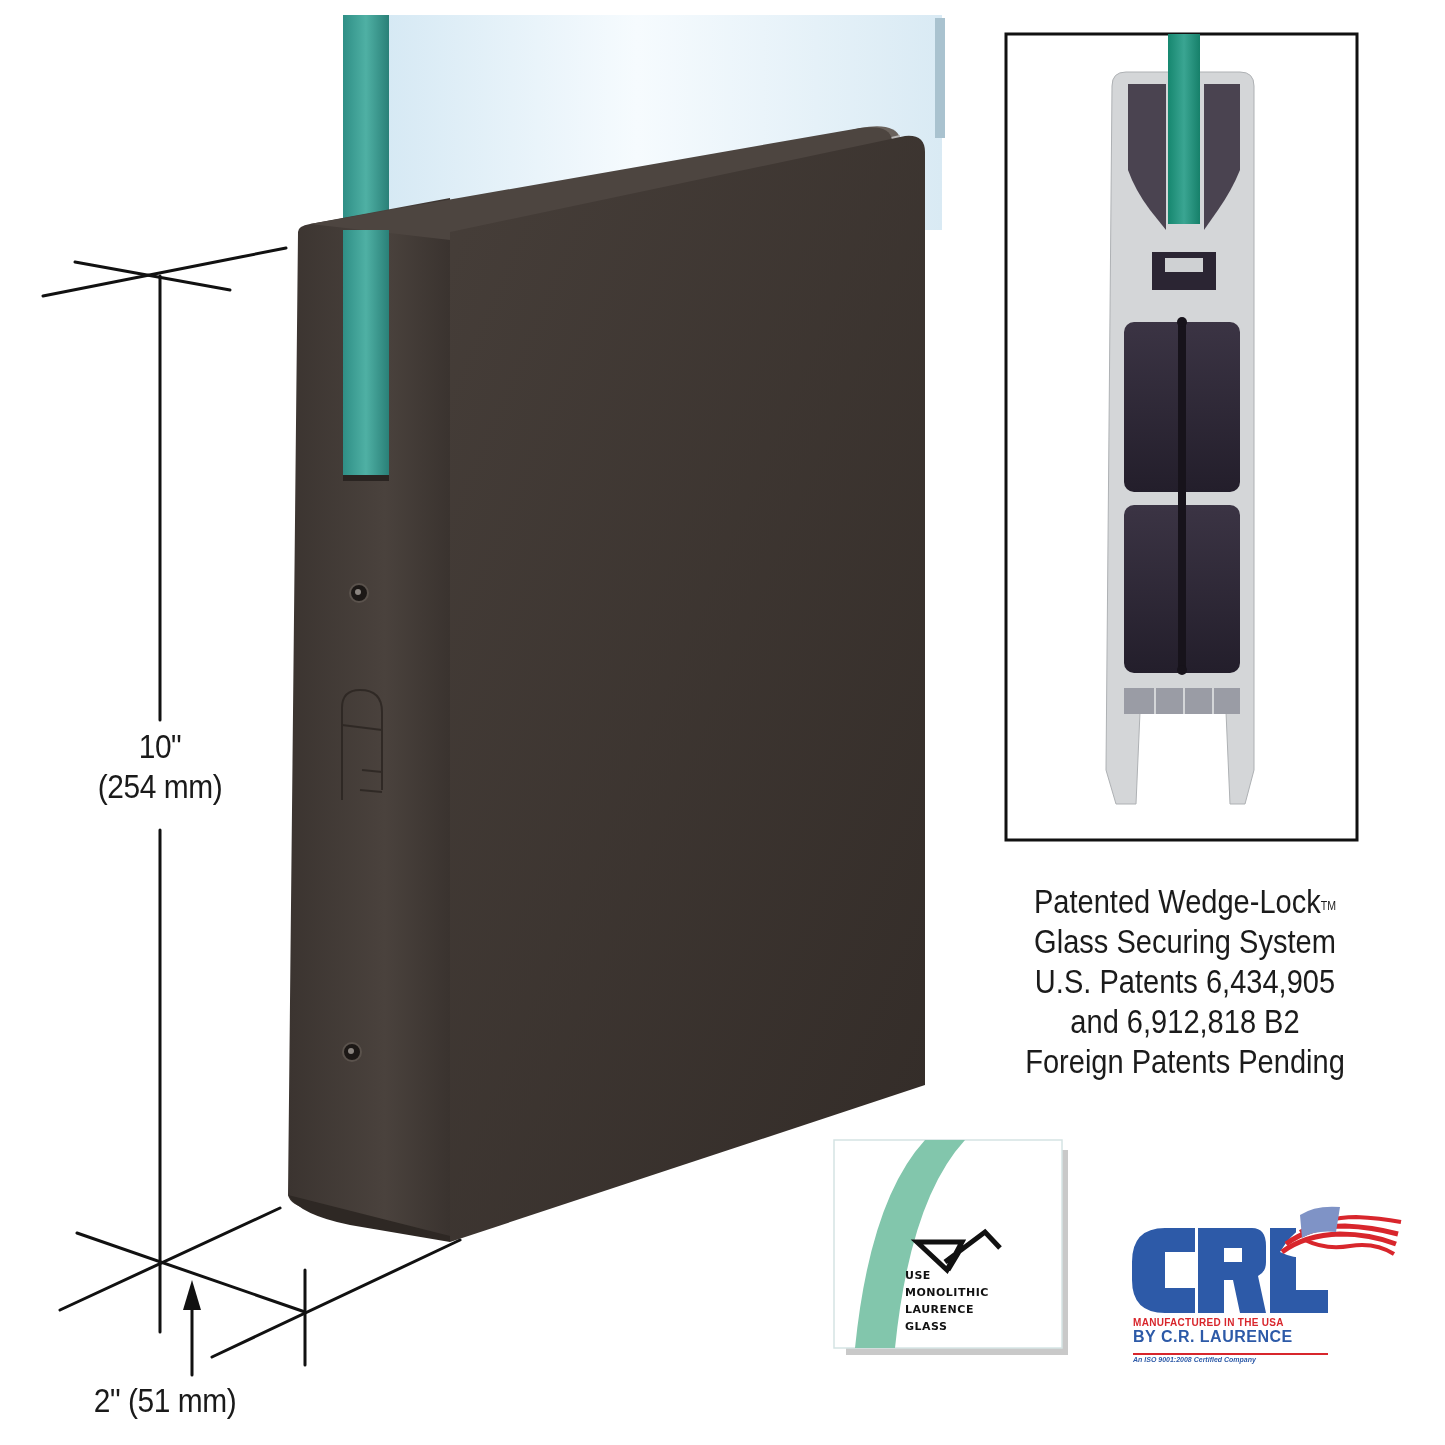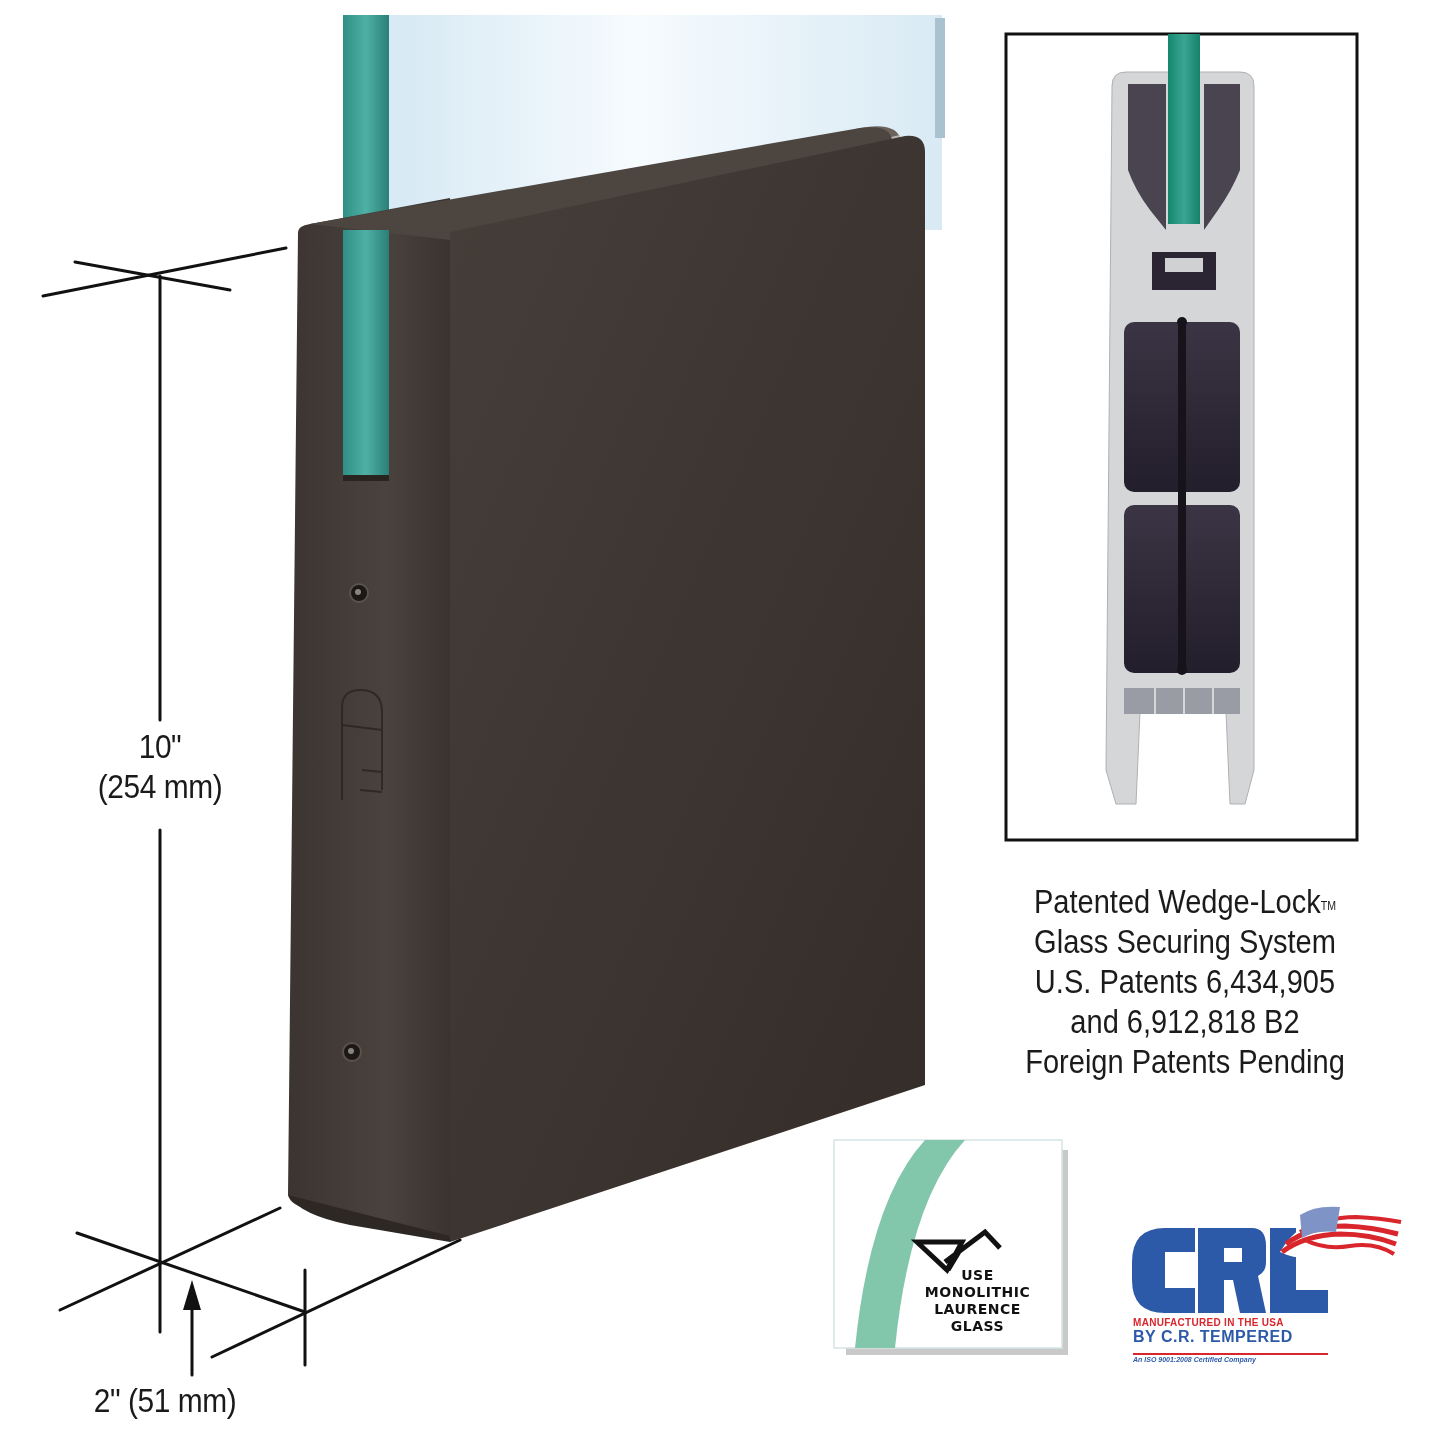--- a/index.html
+++ b/index.html
@@ -1,21 +1,21 @@
 <!DOCTYPE html>
 <html><head>
   <meta charset="utf-8">
   <style>
     html, body { margin:0; padding:0; background:#ffffff; }
     body { width:1445px; height:1445px; position:relative; overflow:hidden; font-family:"Liberation Sans", sans-serif; }
     svg.main { position:absolute; left:0; top:0; }
     .dim-label { position:absolute; color:#1a1a1a; font-size:34px; text-align:center; line-height:40px; letter-spacing:-0.5px; transform:scaleX(0.88); transform-origin:center; }
     .patent-text { position:absolute; left:985px; top:882px; width:400px; text-align:center; color:#1b1b1b; font-size:33px; line-height:40px; transform:scaleX(0.88); transform-origin:center top; }
     .patent-text .tm { font-size:12px; vertical-align:top; position:relative; top:4px; }
-    .badge-text { position:absolute; left:905px; top:1267px; width:145px; text-align:center; font-family:"DejaVu Sans", sans-serif; font-weight:bold; font-size:14px; line-height:17px; color:#111; letter-spacing:0.5px; }
+    .badge-text { position:absolute; left:905px; top:1267px; width:145px; font-family:"DejaVu Sans", sans-serif; font-weight:bold; font-size:11px; line-height:17px; color:#111; letter-spacing:0.5px; }
     .crl-sub1 { position:absolute; left:1133px; top:1317px; width:200px; font-size:10px; font-weight:bold; color:#d8262c; letter-spacing:0.3px; white-space:nowrap; }
     .crl-sub2 { position:absolute; left:1133px; top:1328px; width:200px; font-size:16px; font-weight:bold; color:#2d5aa8; letter-spacing:0.5px; white-space:nowrap; }
     .crl-sub3 { position:absolute; left:1133px; top:1356px; width:200px; font-size:7px; font-weight:bold; color:#2d5aa8; white-space:nowrap; font-style:italic; }
   </style>
 </head>
 <body>
 
 <svg class="main" width="1445" height="1445" viewBox="0 0 1445 1445">
   <defs>
     <linearGradient id="glassFace" x1="0" y1="0" x2="1" y2="0">
@@ -169,14 +169,14 @@
 </div>
 
 <div class="badge-text">
   <div>USE</div>
   <div>MONOLITHIC</div>
   <div>LAURENCE</div>
   <div>GLASS</div>
 </div>
 
 <div class="crl-sub1">MANUFACTURED IN THE USA</div>
-<div class="crl-sub2">BY C.R. TEMPERED</div>
+<div class="crl-sub2">BY C.R. LAURENCE</div>
 <div class="crl-sub3">An ISO 9001:2008 Certified Company</div>
 
 </body></html>

